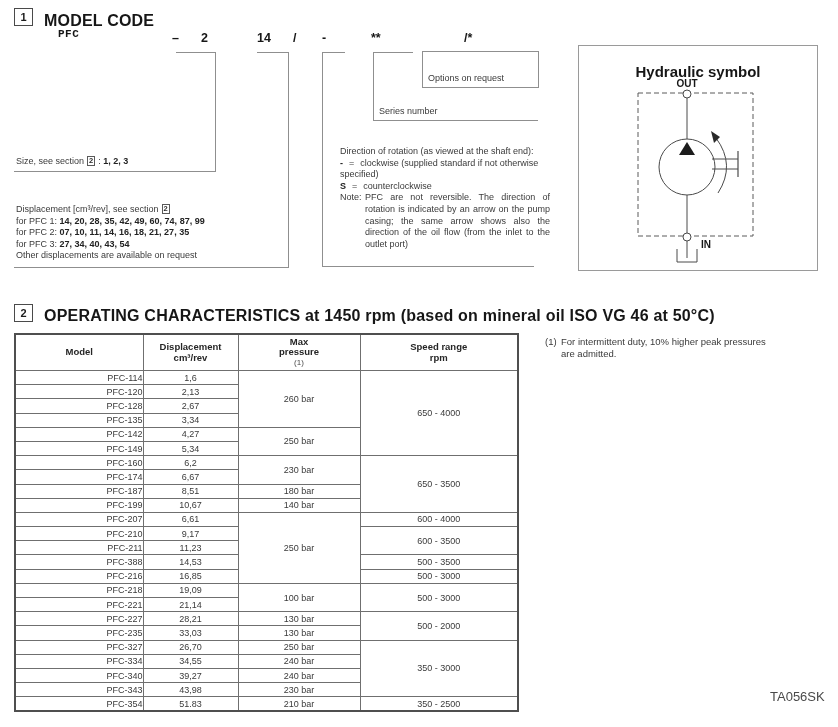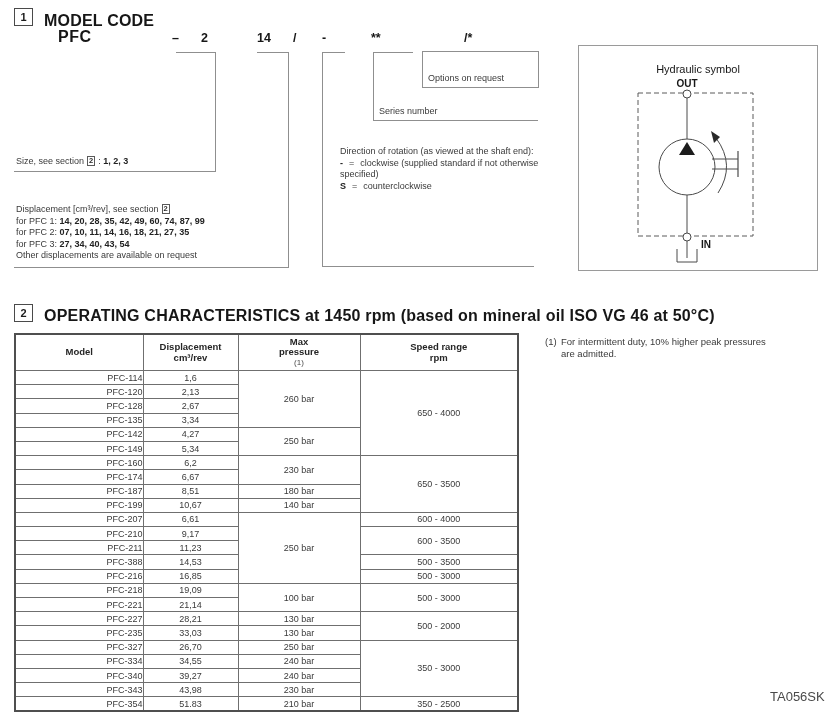--- a/index.html
+++ b/index.html
@@ -8,35 +8,35 @@
     font-family:"Liberation Sans","DejaVu Sans",sans-serif; color:#3a3a3a;
     overflow:hidden;
   }
   .numbox {
     position:absolute; width:17px; height:16px; border:1px solid #4a4a4a;
     font-weight:bold; font-size:11px; color:#1c1c1c;
     display:flex; align-items:center; justify-content:center; background:#fff;
   }
   .sectitle { position:absolute; font-weight:bold; font-size:16px; color:#161616; letter-spacing:.2px; white-space:nowrap; }
   .code { position:absolute; font-weight:bold; font-size:12.5px; color:#161616; white-space:nowrap; }
-  .code.big { font-size:16px; letter-spacing:.5px; }
+  .code.big { font-size:11px; letter-spacing:.5px;font-family:Liberation Mono, monospace; }
   .hline { position:absolute; height:1px; background:#8f8f8f; }
   .vline { position:absolute; width:1px; background:#8f8f8f; }
   .notetext { position:absolute; font-size:9px; line-height:11.6px; color:#3a3a3a; }
   .outline { position:absolute; border:1px solid #8f8f8f; background:#fff; }
   .secref {
     display:inline-block; border:1px solid #5a5a5a; font-size:7.5px; line-height:8px;
     padding:0 1px; margin:0 3px 0 3px; vertical-align:1px; font-weight:bold; color:#2a2a2a;
   }
   .b { font-weight:bold; color:#222; }
   .eq { margin:0 6px; }
   .noteflex { display:flex; }
   .noteflex .lbl { flex:0 0 25px; }
   .noteflex .txt { flex:1; text-align:justify; }
-  .hydra-title { position:absolute; left:0; right:0; top:17px; text-align:center; font-weight:normal; font-size:11px; color:#161616; }
+  .hydra-title { position:absolute; left:0; right:0; top:17px; text-align:center; font-weight:bold; font-size:15px; color:#161616; }
   svg text { font-family:"Liberation Sans","DejaVu Sans",sans-serif; }
 
   table.op {
     position:absolute; left:14px; top:333px; width:503px;
     border-collapse:collapse; table-layout:fixed;
     border:2px solid #4f4f4f;
   }
   .op th, .op td { border:1px solid #6f6f6f; padding:0; text-align:center; font-size:9px; color:#3a3a3a; overflow:hidden; white-space:nowrap; }
   .op thead th { height:35px; font-size:9.5px; font-weight:bold; color:#262626; line-height:10.5px; vertical-align:middle; }
   .op thead .fn { font-size:8px; font-weight:normal; color:#4a4a4a; }
@@ -85,20 +85,24 @@
     <div>Other displacements are available on request</div>
   </div>
 
   <div class="hline" style="left:322px; top:52px; width:23px;"></div>
   <div class="vline" style="left:322px; top:52px; height:214px;"></div>
   <div class="hline" style="left:322px; top:266px; width:212px;"></div>
   <div class="notetext" style="left:340px; top:146px; width:210px;">
     <div>Direction of rotation (as viewed at the shaft end):</div>
     <div><span class="b">-</span><span class="eq">=</span><span>clockwise (supplied standard if not otherwise specified)</span></div>
     <div><span class="b">S</span><span class="eq">=</span><span>counterclockwise</span></div>
+    <div class="noteflex">
+      <span class="lbl">Note:</span>
+      <span class="txt">PFC are not reversible. The direction of rotation is indicated by an arrow on the pump casing; the same arrow shows also the direction of the oil flow (from the inlet to the outlet port)</span>
+    </div>
   </div>
 
   <div class="hline" style="left:373px; top:52px; width:40px;"></div>
   <div class="vline" style="left:373px; top:52px; height:68px;"></div>
   <div class="hline" style="left:373px; top:120px; width:165px;"></div>
   <div class="notetext" style="left:379px; top:106px; white-space:nowrap;">Series number</div>
 
   <div class="outline" style="left:422px; top:51px; width:115px; height:35px;">
     <div class="notetext" style="left:5px; top:21px; white-space:nowrap;">Options on request</div>
   </div>

